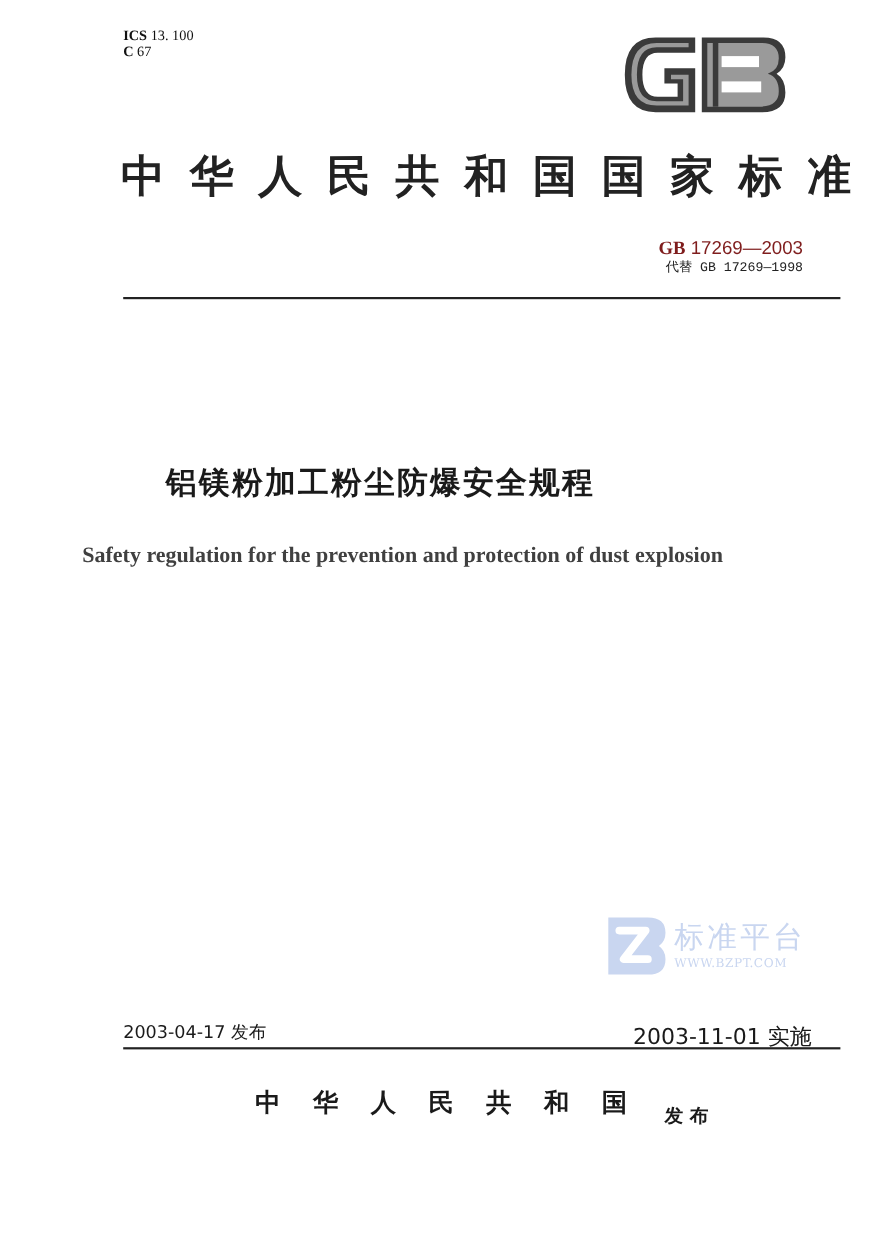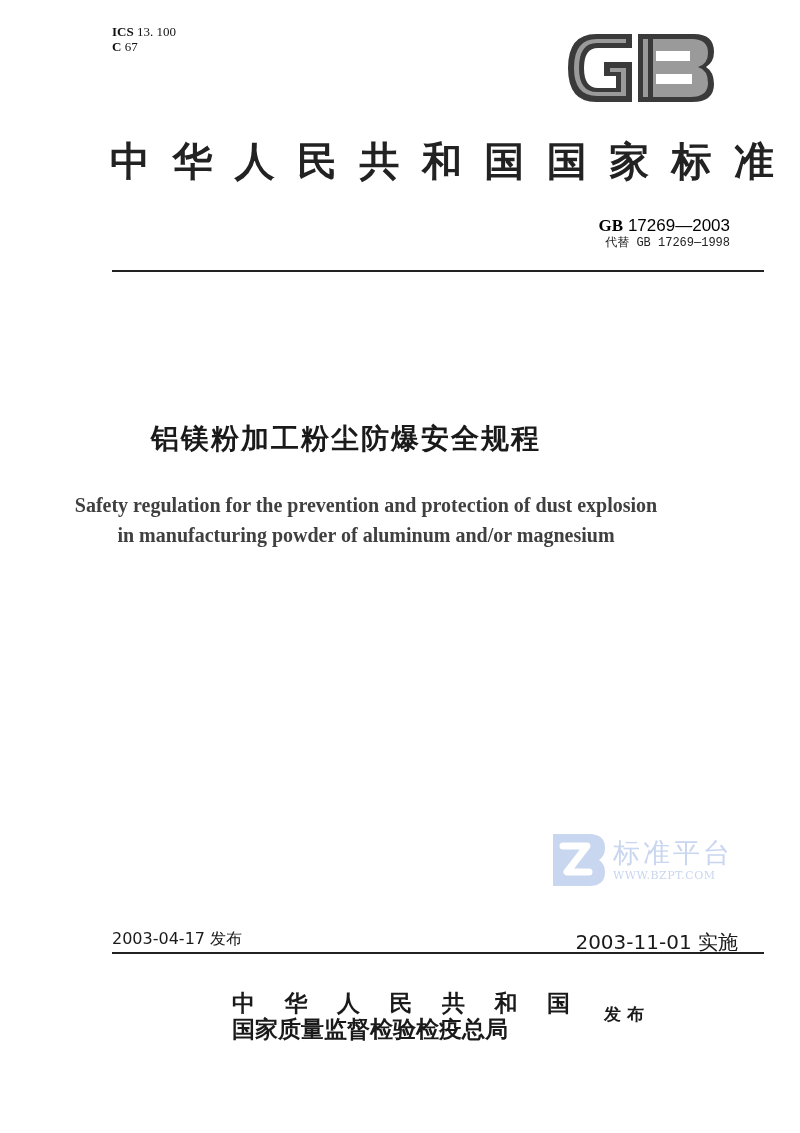--- a/index.html
+++ b/index.html
@@ -9,21 +9,21 @@
   }
   .abs { position:absolute;margin-left:24px; }
   .ics { left:88px; top:24px; font-family:"Liberation Serif","DejaVu Serif",serif; font-size:13px; line-height:15px; color:#111; }
   .ics b { font-weight:bold; }
   .gb-logo { left:542px; top:32px; width:150px; height:72px; }
   .nat-title {
     left:86px; top:136px; width:664px; display:flex; justify-content:space-between;
     font-family:"DejaVu Serif","Liberation Serif",serif; font-weight:bold; font-size:40px; line-height:50px; color:#222;
   }
   .std-no { right:70px; top:216px; text-align:right; }
-  .std-no .main { font-family:"Liberation Sans",sans-serif; font-size:17px; line-height:20px; color:#000000; }
+  .std-no .main { font-family:"Liberation Sans",sans-serif; font-size:17px; line-height:20px; color:#7f1d1d; }
   .std-no .main .gb { font-family:"Liberation Serif",serif; font-weight:bold; }
   .std-no .sub { font-family:Liberation Mono, monospace; font-size:12px; line-height:14px; color:#222; }
   .rule { height:0; border-top:2px solid #222; }
   .rule1 { left:88px; width:652px; top:270px; }
   .zh-title {
     left:0; width:644px; top:420px; text-align:center;
     font-family:"DejaVu Sans",sans-serif; font-weight:bold; font-size:28px; letter-spacing:2px; color:#1a1a1a;
   }
   .en-title {
     left:0; width:684px; top:490px; text-align:center;
@@ -80,21 +80,20 @@
 <div class="abs std-no">
   <div class="main"><span class="gb">GB</span> <span>17269—2003</span></div>
   <div class="sub"><span>代替</span> <span>GB 17269—1998</span></div>
 </div>
 
 <div class="abs rule rule1"></div>
 
 <div class="abs zh-title">铝镁粉加工粉尘防爆安全规程</div>
 <div class="abs en-title">
   <div>Safety regulation for the prevention and protection of dust explosion</div>
-  <div>in manufacturing powder of aluminum and/or magnesium</div>
 </div>
 
 <div class="abs watermark">
   <svg width="56" height="56" viewBox="0 0 56 56">
     <path d="M2,2 H38 Q54,2 54,16 Q54,24 48,28 Q54,32 54,40 Q54,54 38,54 H2 Z" fill="#c9d6f0"></path>
     <path d="M12,14 H36 L16,40 H38" fill="none" stroke="#fff" stroke-width="7" stroke-linejoin="round" stroke-linecap="round"></path>
   </svg>
   <div class="wm-text">
     <div class="cn">标准平台</div>
     <div class="url">WWW.BZPT.COM</div>
@@ -108,15 +107,14 @@
 <div class="abs publisher">
   <div class="pub-line1">
     <span>中</span>
     <span>华</span>
     <span>人</span>
     <span>民</span>
     <span>共</span>
     <span>和</span>
     <span>国</span>
   </div>
-  <div class="pub-line2">国家质量监督检验检疫总局</div>
 </div>
 <div class="abs pub-issue">发布</div>
 
 </body></html>

